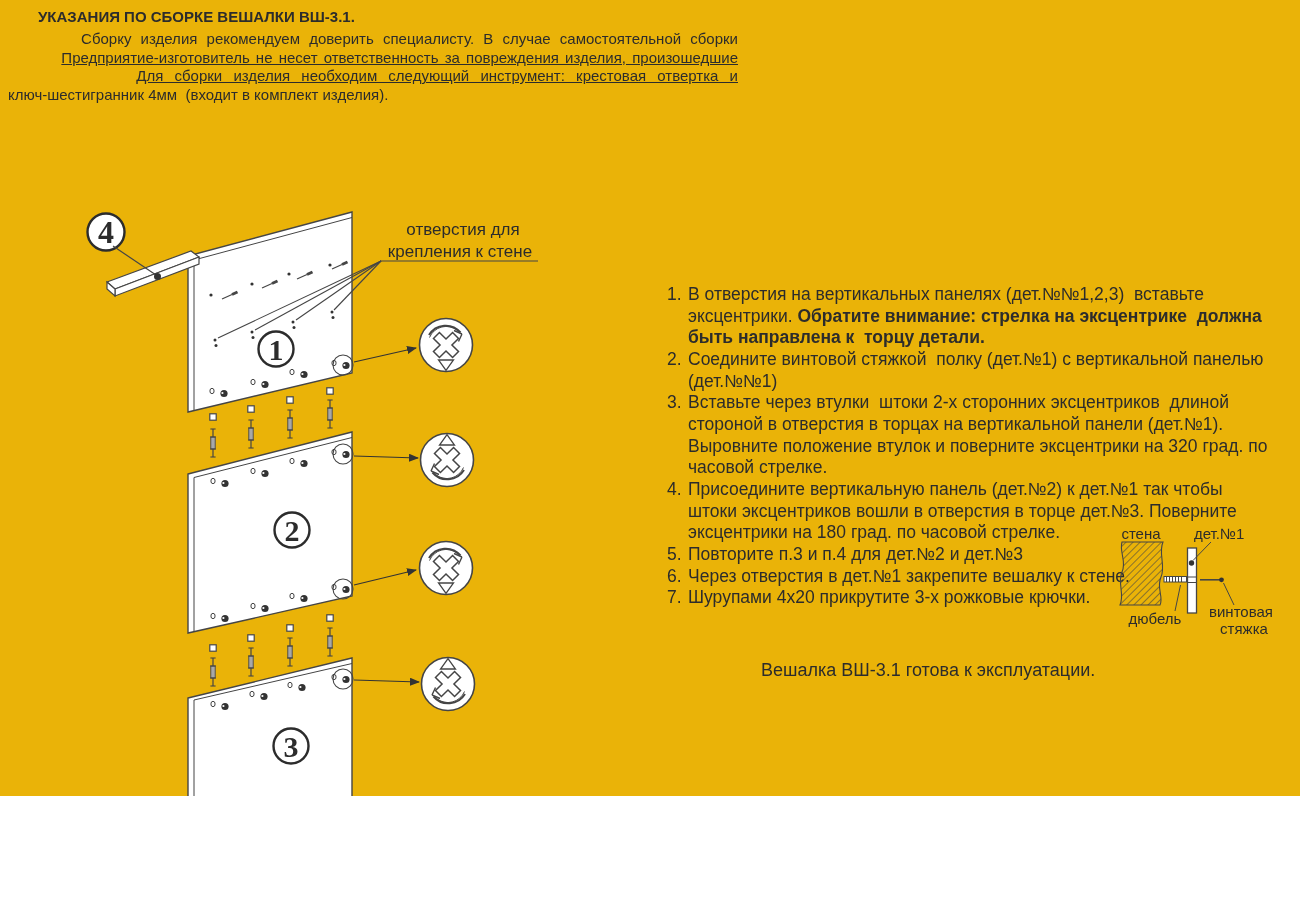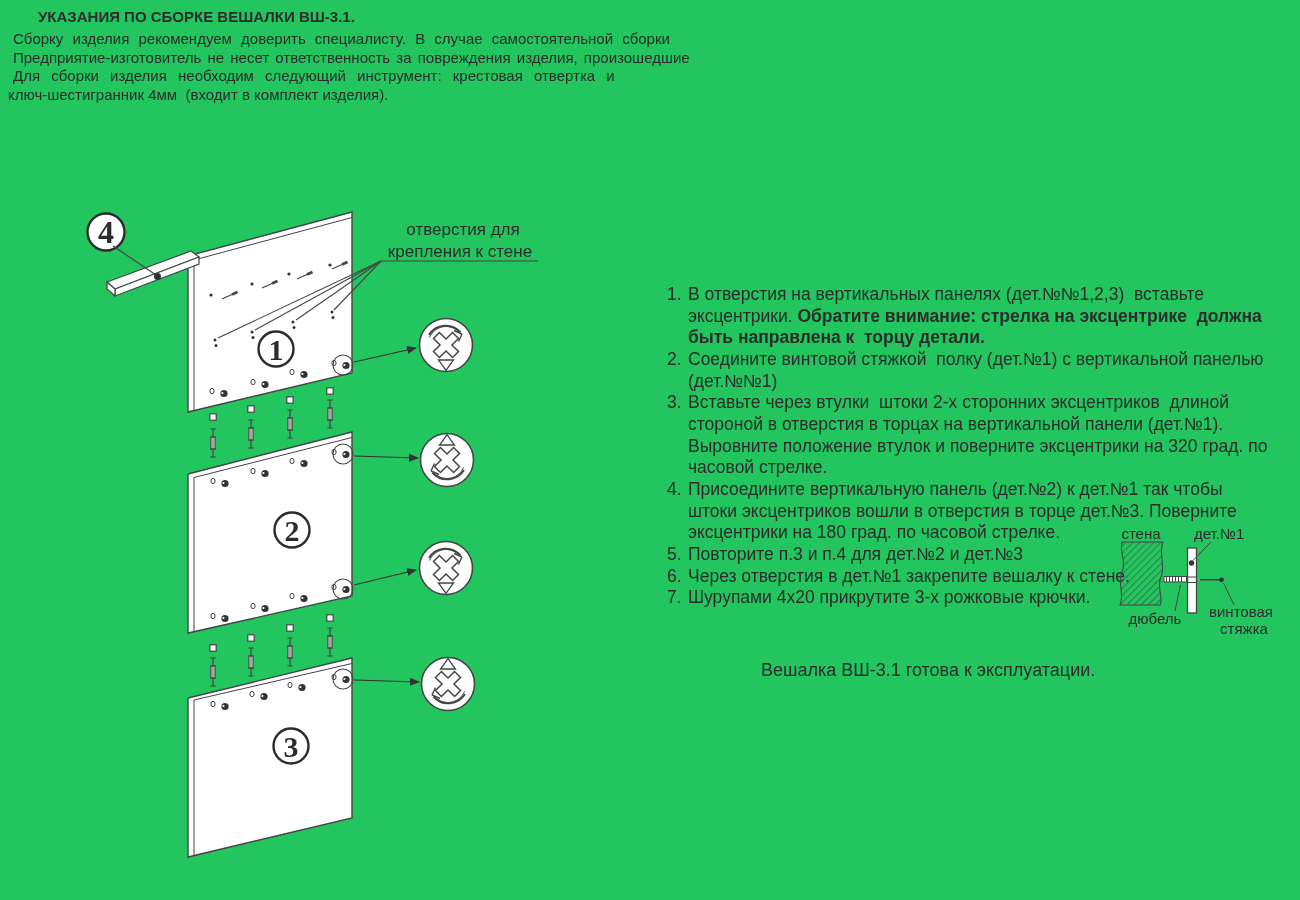--- a/index.html
+++ b/index.html
@@ -1,24 +1,24 @@
 <!DOCTYPE html>
 <html><head>
 <meta charset="utf-8">
 <style>
   html,body{margin:0;padding:0;background:#fff;}
-  #page{position:relative;width:1300px;height:900px;background:#22c55e;overflow:hidden;
+  #page{position:relative;width:1300px;height:796px;background:#eab308;overflow:hidden;
         font-family:"Liberation Sans",sans-serif;color:#2c2c2c;}
   .abs{position:absolute;}
   
   .header{left:8px;top:8px;width:730px;}
   .title{padding-left:30px;font-weight:bold;font-size:15px;margin-bottom:5px;white-space:pre;}
   .hline{font-size:15px;line-height:18.7px;white-space:pre;}
-  .ind{padding-left:5px;}
-  .ws5{word-spacing:5px;} .ws2{word-spacing:2px;} .ws7{word-spacing:7px;}
+  .ind{padding-left:5px;text-align:right;}
+  .ws5{word-spacing:5px;} .ws2{word-spacing:2px;text-decoration:underline;} .ws7{word-spacing:7px;text-decoration:underline;}
   
   .instructions{left:667px;top:284px;width:680px;font-size:17.5px;line-height:21.66px;}
   .iline{white-space:pre;}
   .iline .n{display:inline-block;width:21px;}
   .iline b{font-weight:bold;text-align:center;}
   
   .ready{left:761px;top:660px;font-size:18px;white-space:pre;}
   svg{position:absolute;overflow:visible;}
   svg text{font-family:"Liberation Sans",sans-serif;fill:#2c2c2c;}
   text.circnum{font-family:"Liberation Serif",serif;font-weight:bold;}

